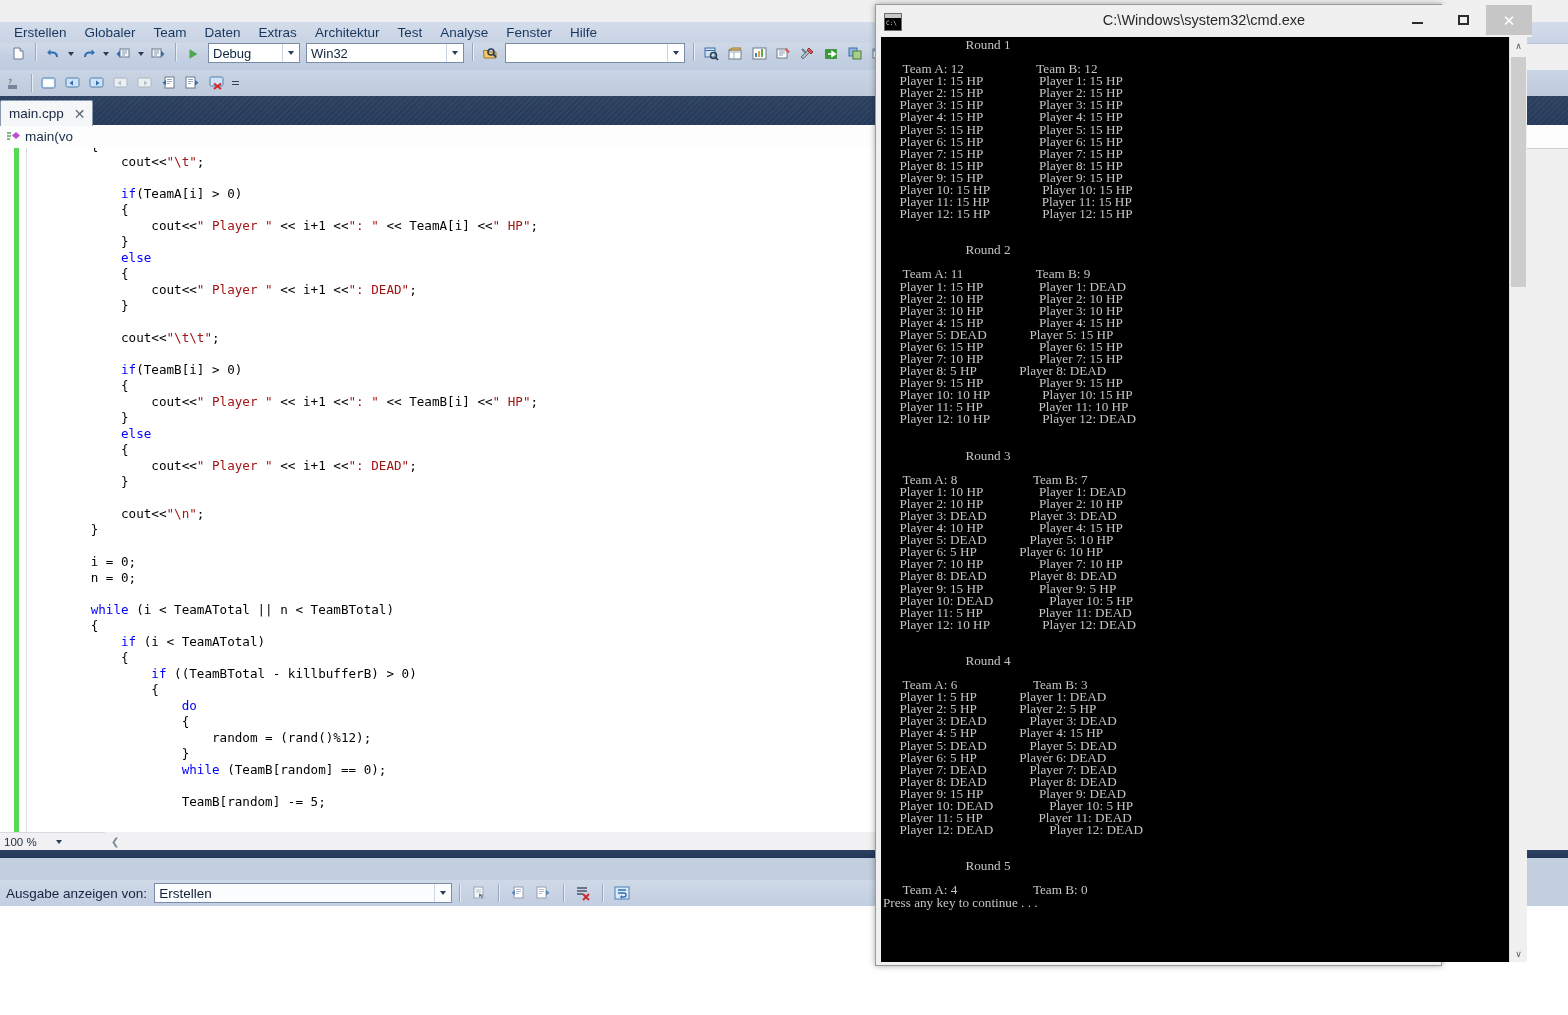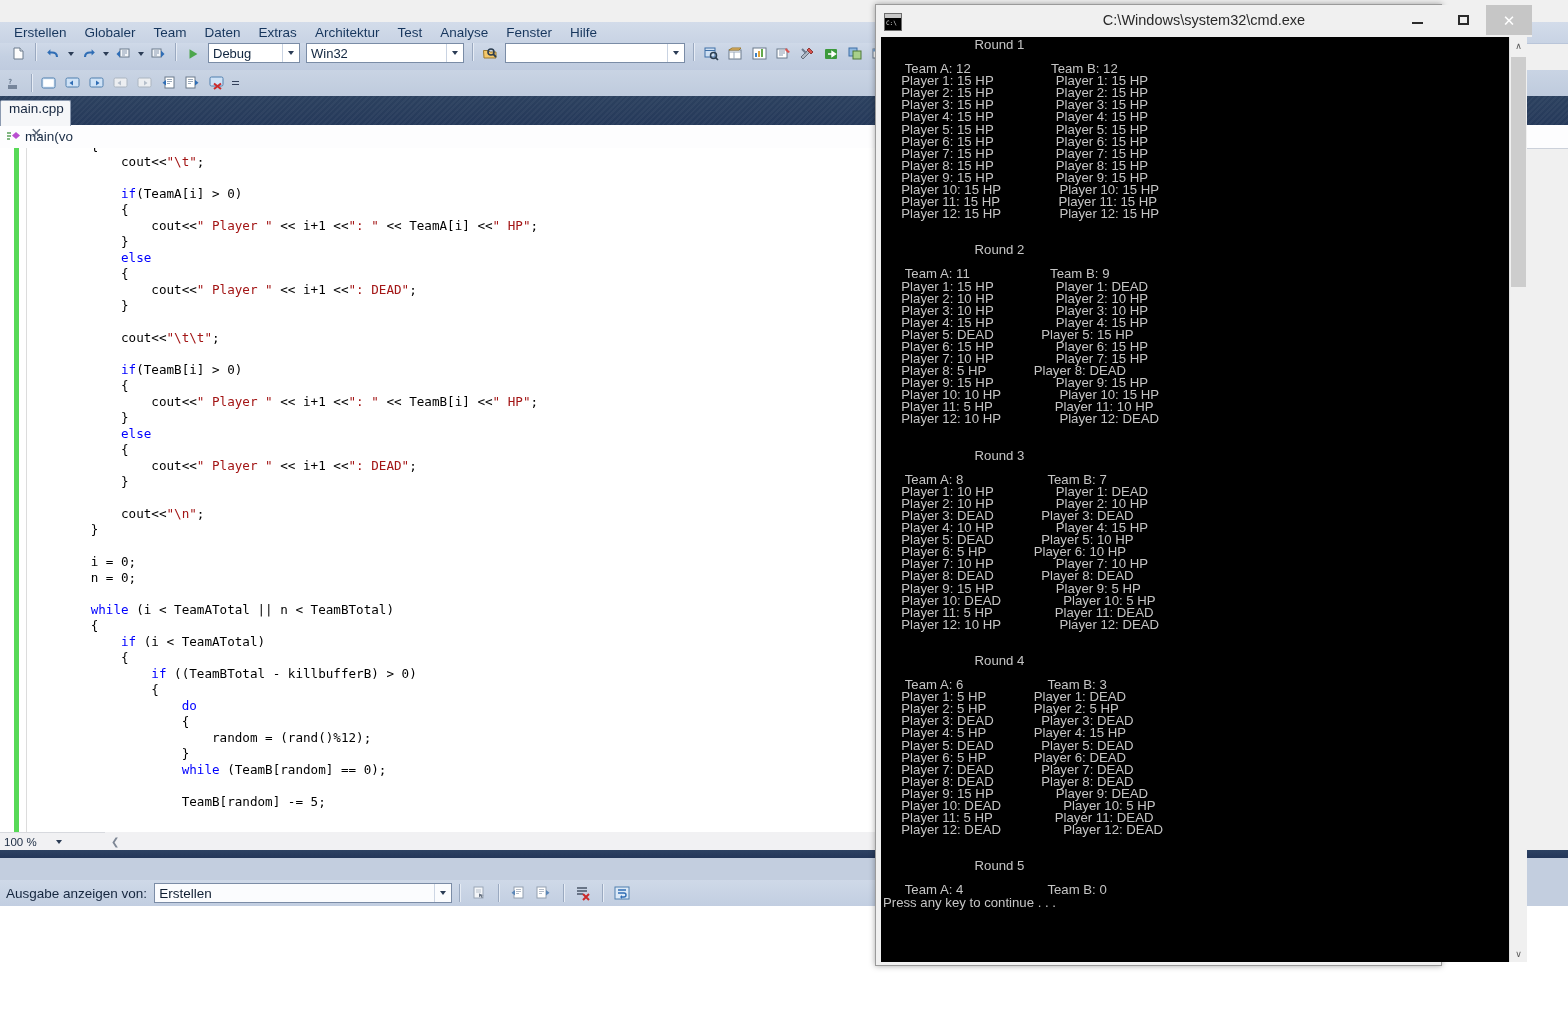--- a/index.html
+++ b/index.html
@@ -103,21 +103,20 @@
     background-image:
       repeating-linear-gradient(135deg, rgba(255,255,255,.035) 0 2px, rgba(0,0,0,0) 2px 4px);
   }
   #vs-tab-main {
     position: absolute; left: 0; top: 4px; height: 25px;
     background: #f5f6f8;
     border: 1px solid #8c9ab0; border-bottom: none;
     border-radius: 2px 2px 0 0;
     display: flex; align-items: center; padding: 0 6px 0 8px; gap: 10px;
     z-index: 2;
-    flex-direction: column;
   }
   #vs-tab-main .tab-label { font-size: 13.5px; color: #16263f; white-space: nowrap; }
   #vs-tab-main .tab-close { font-size: 14px; color: #5b6778; line-height: 1; }
 
   
   #vs-navbar {
     position: absolute; left: 0; top: 125px; width: 1568px; height: 23px;
     background: #f3f4f6;
     border-bottom: 1px solid #ccd1da;
     display: flex; align-items: stretch;
@@ -248,21 +247,21 @@
     position: absolute; left: 5px; top: 32px;
     width: 646px; height: 925px;
     background: #000000; box-sizing: border-box;
   }
   #cmd-screen {
     position: absolute; left: 0; top: 0; width: 629px; height: 925px;
     background: #000000; overflow: hidden;
   }
   #cmd-text {
     position: absolute; left: 2px; top: 2px;
-    font-family: Liberation Sans, sans-serif;
+    font-family: Liberation Serif, serif;
     font-size: 13.2px; line-height: 12.08px;
     letter-spacing: 0px;
     color: #c5c5c5; white-space: pre;
     transform-origin: left top;
   }
   
   #cmd-scrollbar {
     position: absolute; right: 0; top: 0; width: 17px; height: 925px;
     background: #f0f0f0; border-left: 1px solid #e0e0e0;
   }

